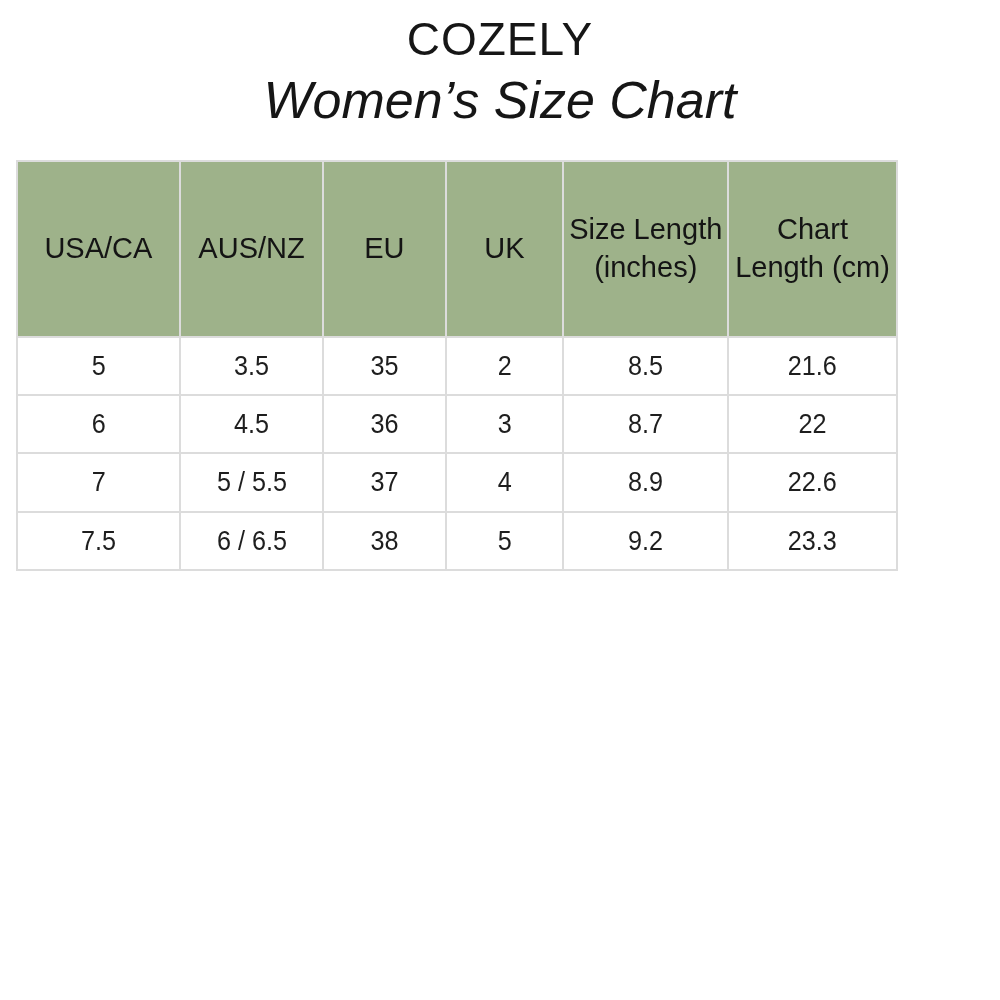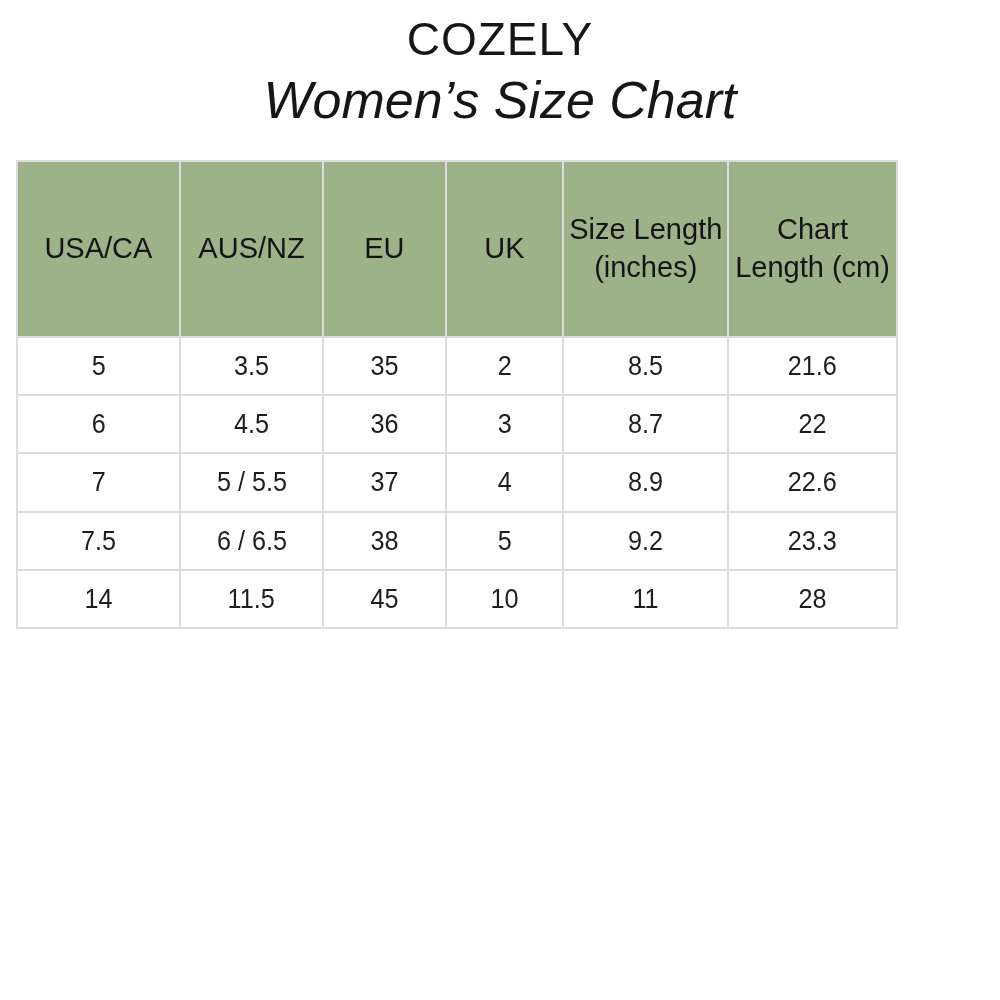--- a/index.html
+++ b/index.html
@@ -134,23 +134,15 @@
           <td><span class="cell-text">22.6</span></td>
         </tr>
         <tr>
           <td><span class="cell-text">7.5</span></td>
           <td><span class="cell-text">6 / 6.5</span></td>
           <td><span class="cell-text">38</span></td>
           <td><span class="cell-text">5</span></td>
           <td><span class="cell-text">9.2</span></td>
           <td><span class="cell-text">23.3</span></td>
         </tr>
-        <tr>
-          <td><span class="cell-text">14</span></td>
-          <td><span class="cell-text">11.5</span></td>
-          <td><span class="cell-text">45</span></td>
-          <td><span class="cell-text">10</span></td>
-          <td><span class="cell-text">11</span></td>
-          <td><span class="cell-text">28</span></td>
-        </tr>
       </tbody>
   </table>
 </div>
 
 </body></html>

